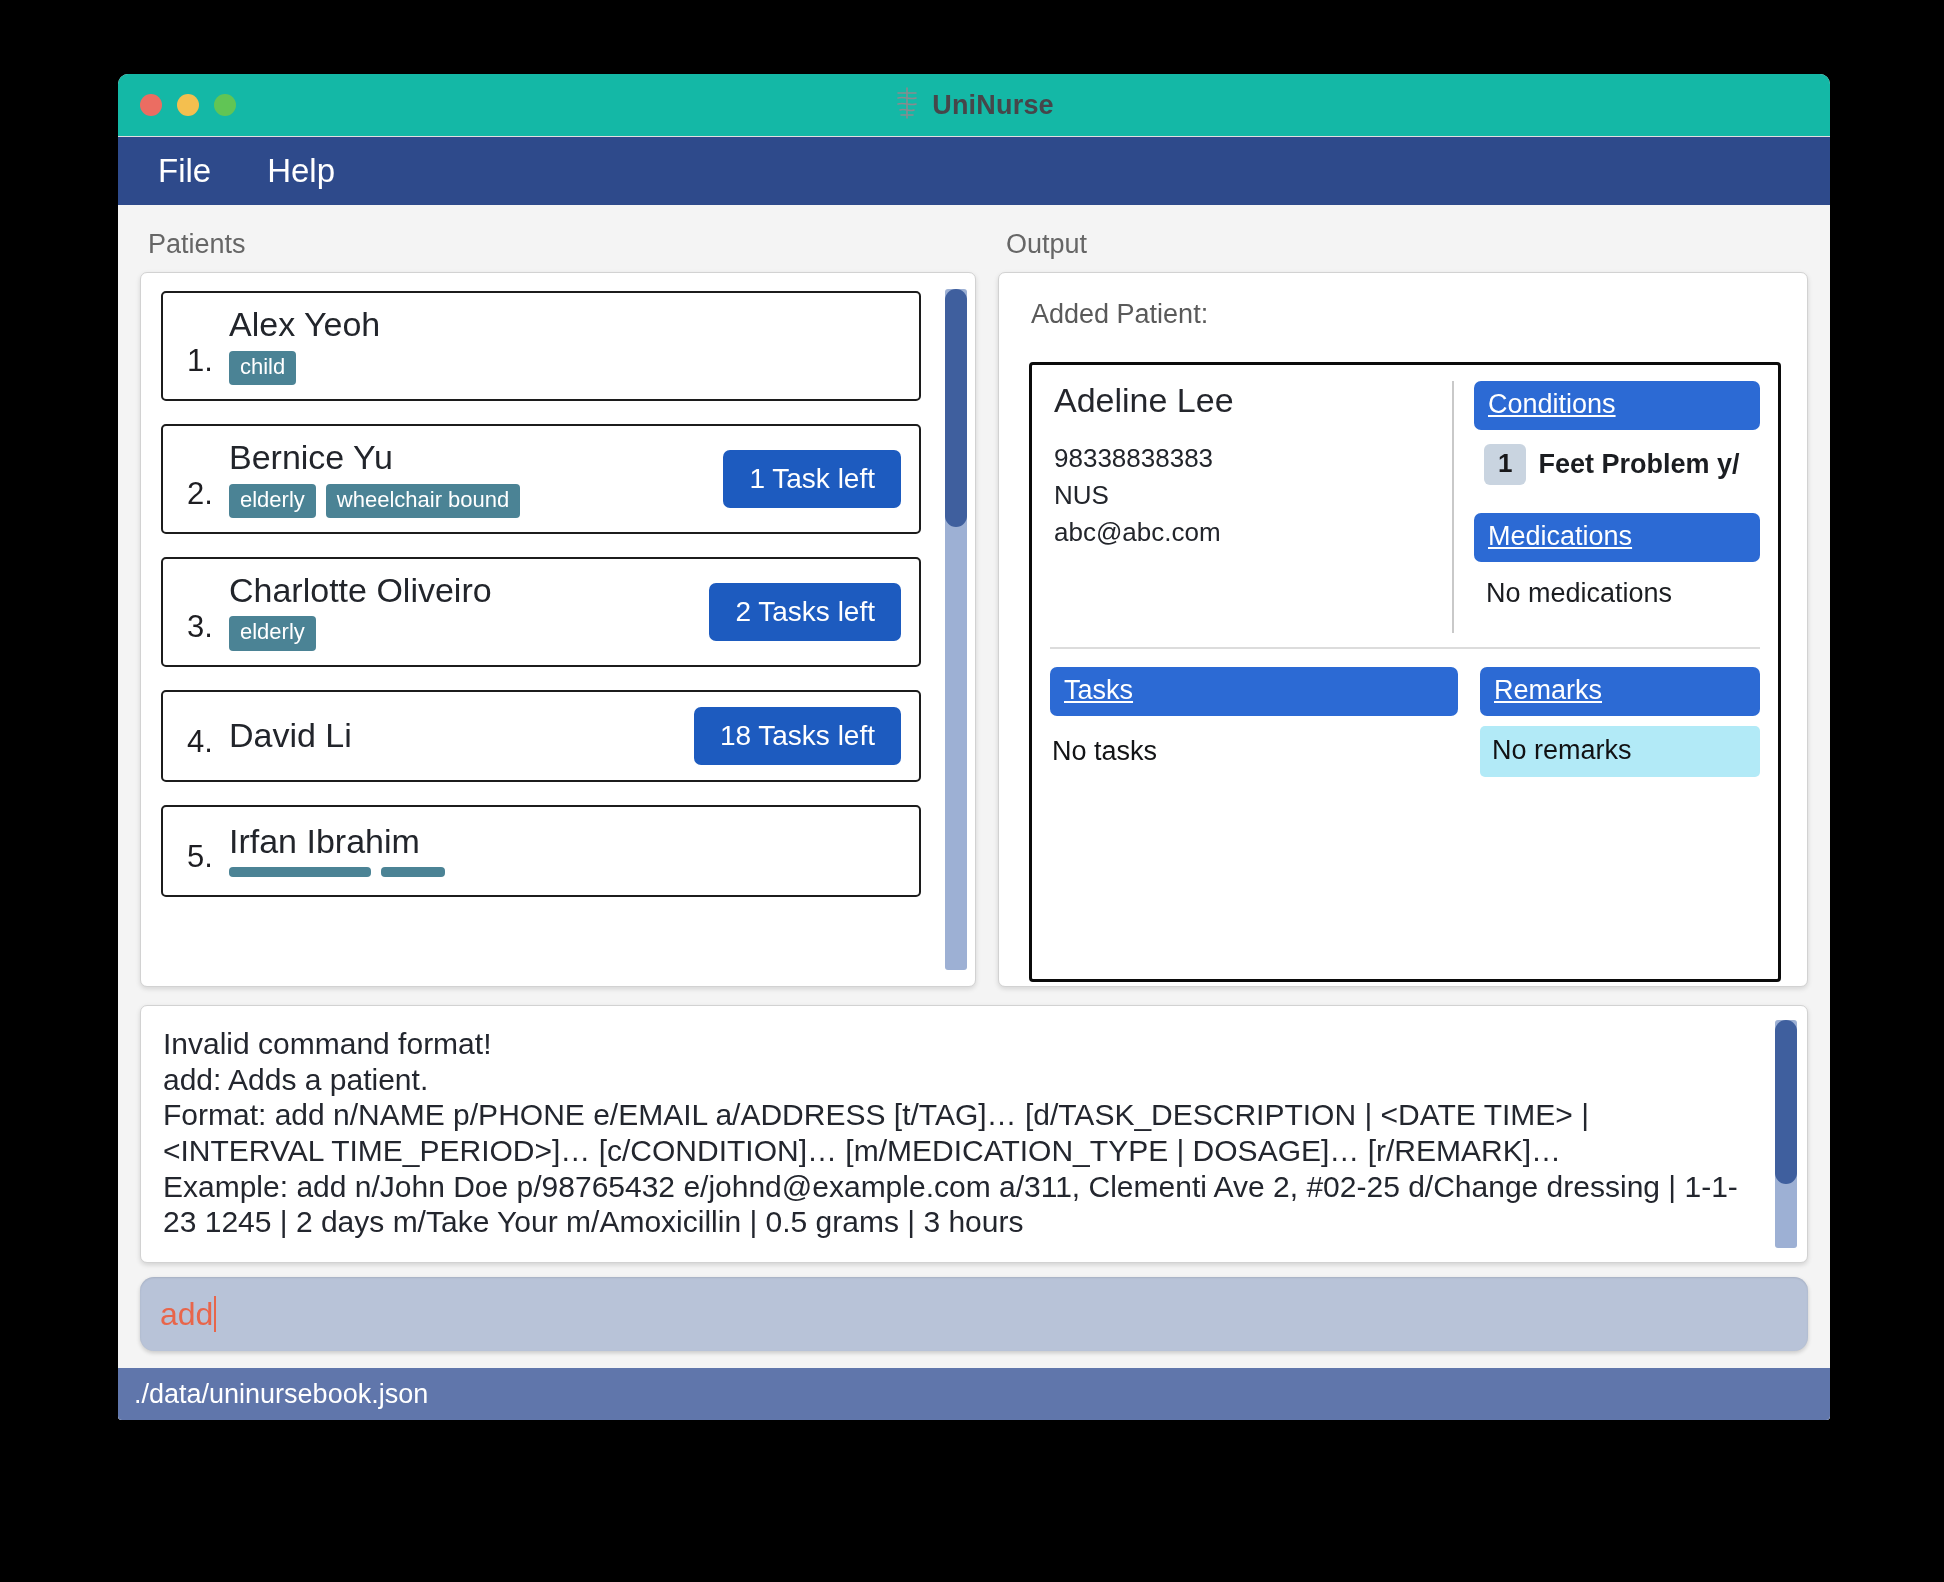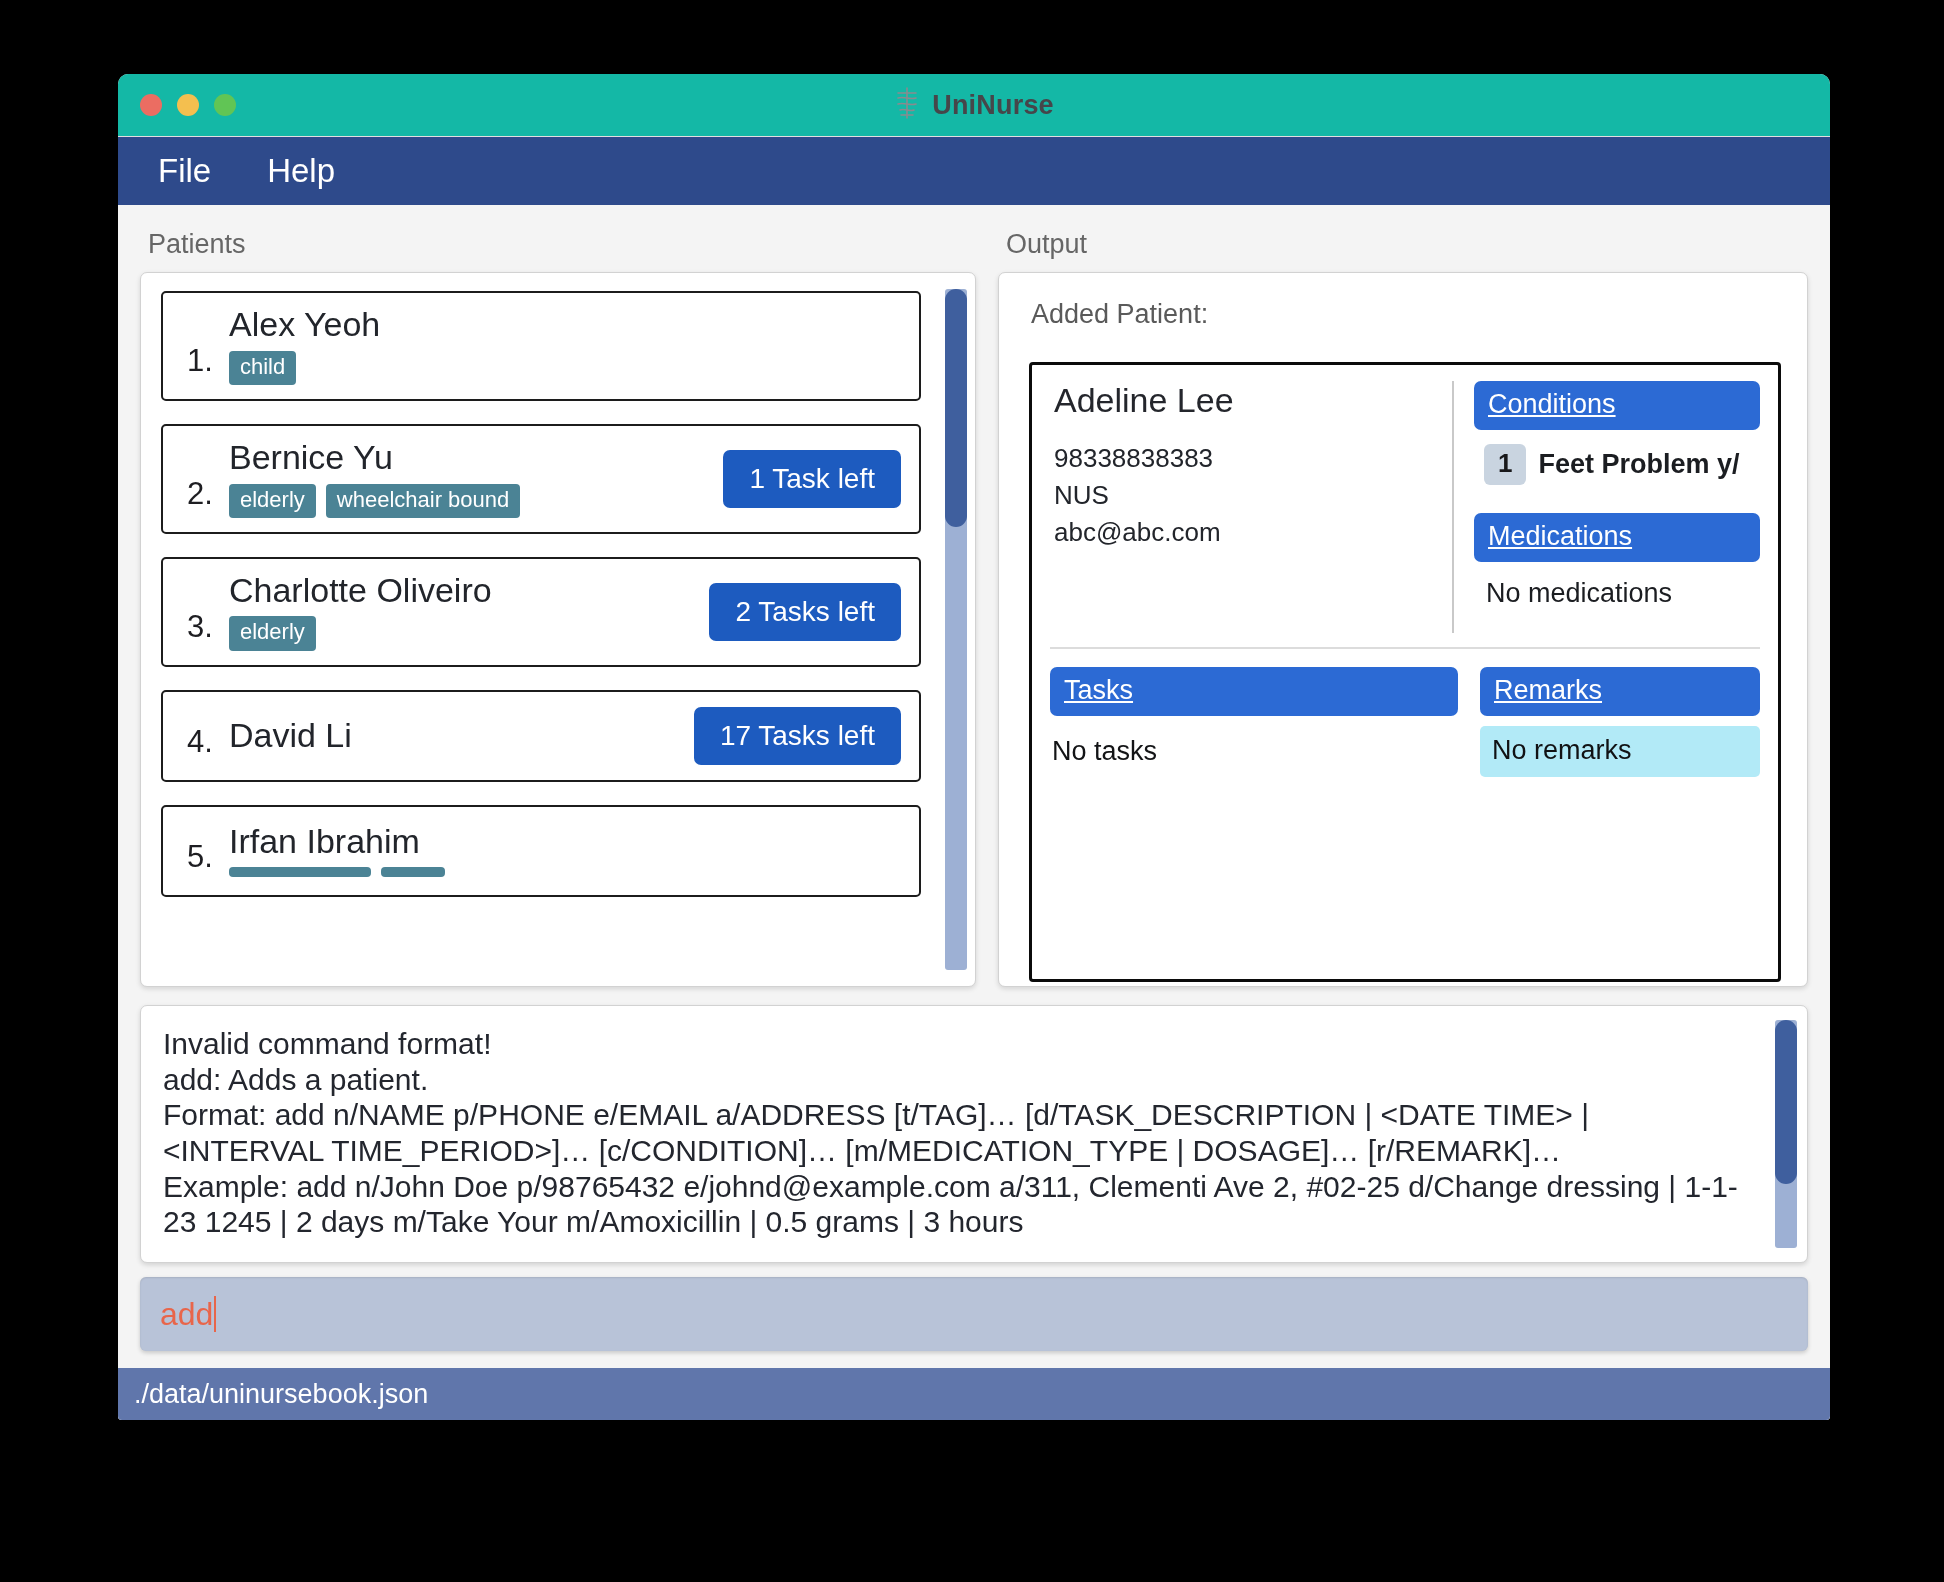--- a/index.html
+++ b/index.html
@@ -340,21 +340,21 @@
     color: #23262e;
     line-height: 1.19;
     white-space: pre-wrap;
     word-break: break-word;
   }
 
   
   #command-wrap {
     margin: 14px 22px 0 22px;
     background: #b8c3d8;
-    border-radius: 6px;
+    border-radius: 14px;
     height: 74px;
     display: flex;
     align-items: center;
     padding: 0 20px;
     box-shadow: inset 0 1px 2px rgba(0,0,0,0.10), 0 2px 4px rgba(0,0,0,0.18);
     box-sizing: border-box;
   }
   #command-text {
     font-size: 32px;
     color: #e8654a;
@@ -459,21 +459,21 @@
                 </div>
               </div>
               <div class="p-badge">2 Tasks left</div>
             </div>
 
             <div class="patient-card">
               <div class="p-index">4.</div>
               <div class="p-main">
                 <div class="p-name">David Li</div>
               </div>
-              <div class="p-badge">17 Tasks left</div>
+              <div class="p-badge">18 Tasks left</div>
             </div>
 
             <div class="patient-card">
               <div class="p-index">5.</div>
               <div class="p-main">
                 <div class="p-name">Irfan Ibrahim</div>
                 <div class="p-tags">
                   <span class="p-tag" style="width:120px"></span>
                   <span class="p-tag" style="width:42px"></span>
                 </div>

